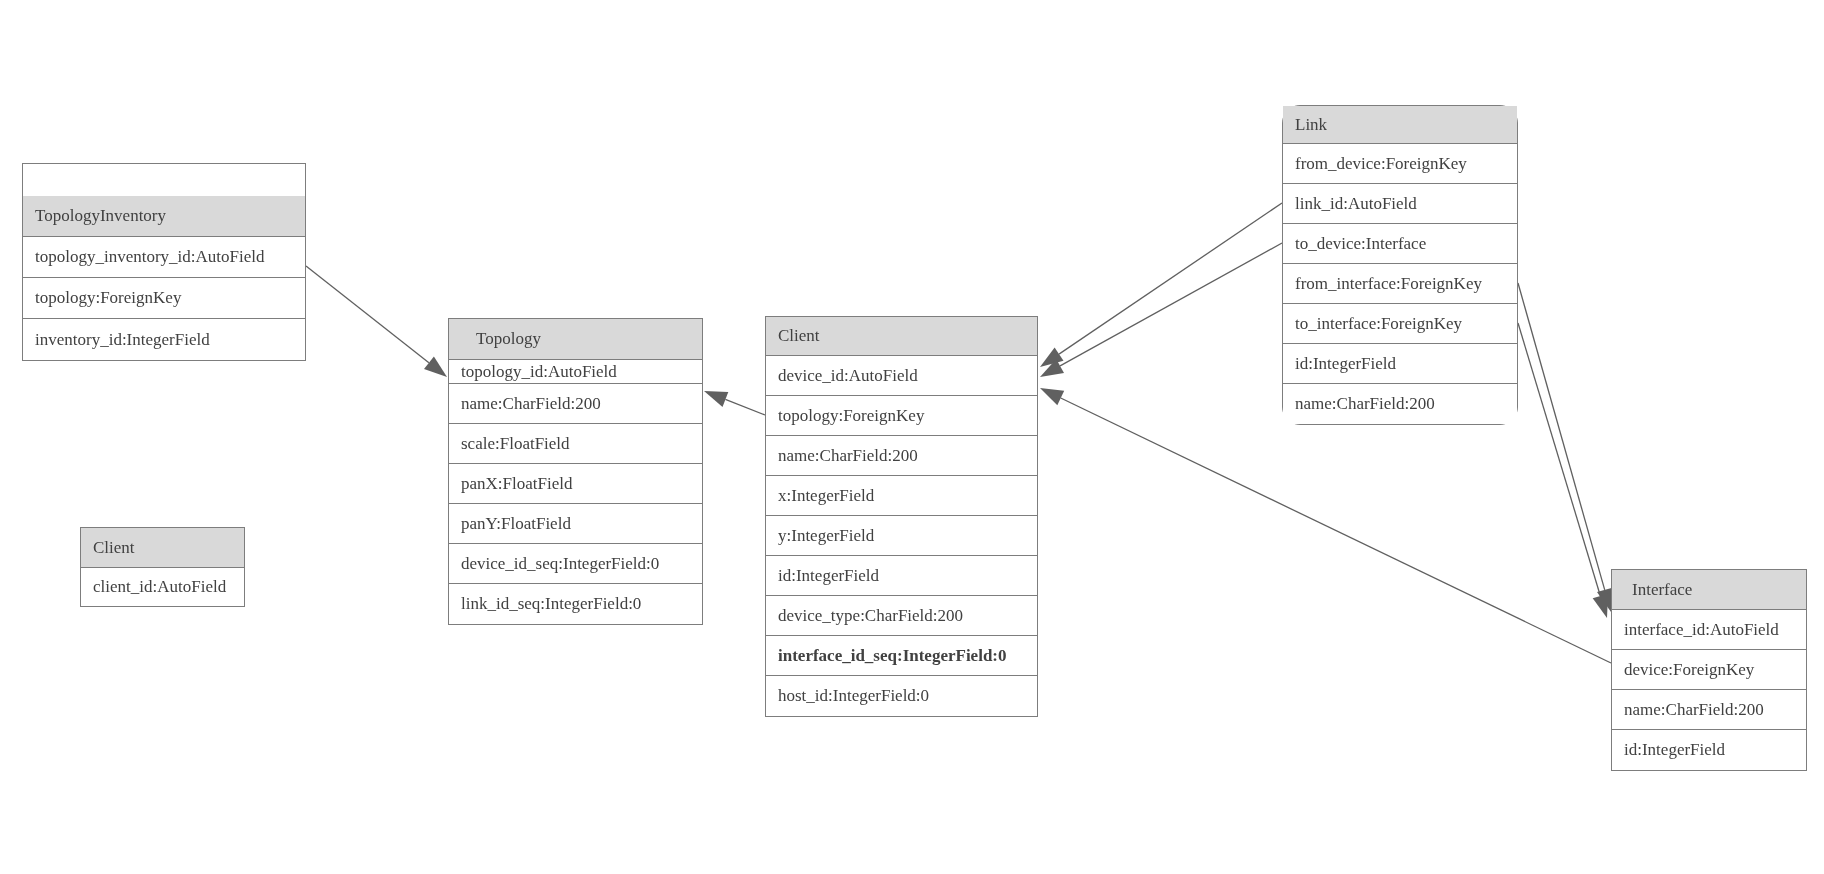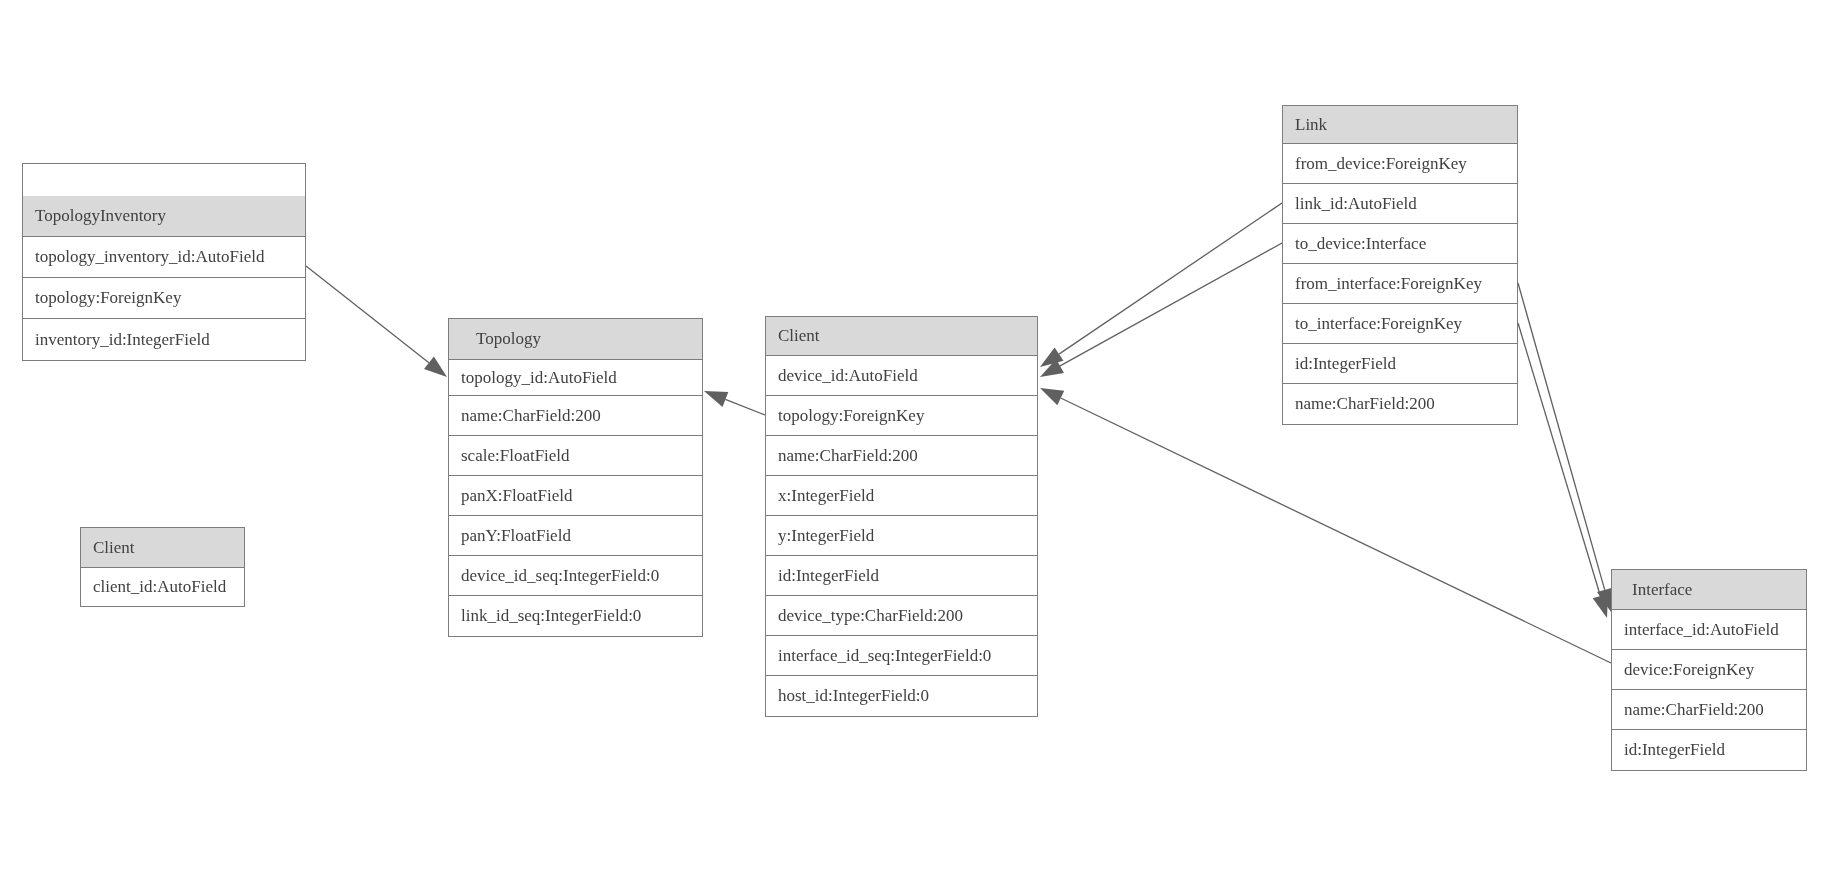--- a/index.html
+++ b/index.html
@@ -76,45 +76,45 @@
     </svg>
   <div id="entities">
       <div class="entity" style="left: 22px; top: 163px; width: 284px;">
         <div class="entity-header" style="height: 41px; margin-top: 32px;">TopologyInventory</div>
         <div class="entity-row" style="height: 41px;">topology_inventory_id:AutoField</div>
         <div class="entity-row" style="height: 41px;">topology:ForeignKey</div>
         <div class="entity-row" style="height: 41px;">inventory_id:IntegerField</div>
       </div>
       <div class="entity" style="left: 448px; top: 318px; width: 255px;">
         <div class="entity-header" style="height: 41px; padding-left: 27px;">Topology</div>
-        <div class="entity-row" style="height: 36px; font-family: Liberation Serif, serif;">topology_id:AutoField</div>
+        <div class="entity-row" style="height: 24px; font-family: Liberation Serif, serif;">topology_id:AutoField</div>
         <div class="entity-row" style="height: 40px;">name:CharField:200</div>
         <div class="entity-row" style="height: 40px;">scale:FloatField</div>
         <div class="entity-row" style="height: 40px;">panX:FloatField</div>
         <div class="entity-row" style="height: 40px;">panY:FloatField</div>
         <div class="entity-row" style="height: 40px;">device_id_seq:IntegerField:0</div>
         <div class="entity-row" style="height: 40px;">link_id_seq:IntegerField:0</div>
       </div>
       <div class="entity" style="left: 80px; top: 527px; width: 165px;">
         <div class="entity-header" style="height: 40px; text-align: right;">Client</div>
         <div class="entity-row" style="height: 38px;">client_id:AutoField</div>
       </div>
       <div class="entity" style="left: 765px; top: 316px; width: 273px;">
         <div class="entity-header" style="height: 39px;">Client</div>
         <div class="entity-row" style="height: 40px;">device_id:AutoField</div>
         <div class="entity-row" style="height: 40px;">topology:ForeignKey</div>
         <div class="entity-row" style="height: 40px;">name:CharField:200</div>
         <div class="entity-row" style="height: 40px;">x:IntegerField</div>
         <div class="entity-row" style="height: 40px;">y:IntegerField</div>
         <div class="entity-row" style="height: 40px;">id:IntegerField</div>
         <div class="entity-row" style="height: 40px;">device_type:CharField:200</div>
-        <div class="entity-row" style="height: 40px;">interface_id_seq:IntegerField:0</div>
+        <div class="entity-row" style="height: 40px; font-weight: bold;">interface_id_seq:IntegerField:0</div>
         <div class="entity-row" style="height: 40px;">host_id:IntegerField:0</div>
       </div>
-      <div class="entity" style="left: 1282px; top: 105px; width: 236px;">
+      <div class="entity" style="left: 1282px; top: 105px; width: 236px; border-radius: 18px;">
         <div class="entity-header" style="height: 38px;">Link</div>
         <div class="entity-row" style="height: 40px;">from_device:ForeignKey</div>
         <div class="entity-row" style="height: 40px;">link_id:AutoField</div>
         <div class="entity-row" style="height: 40px;">to_device:Interface</div>
         <div class="entity-row" style="height: 40px;">from_interface:ForeignKey</div>
         <div class="entity-row" style="height: 40px;">to_interface:ForeignKey</div>
         <div class="entity-row" style="height: 40px;">id:IntegerField</div>
         <div class="entity-row" style="height: 40px;">name:CharField:200</div>
       </div>
       <div class="entity" style="left: 1611px; top: 569px; width: 196px;">

